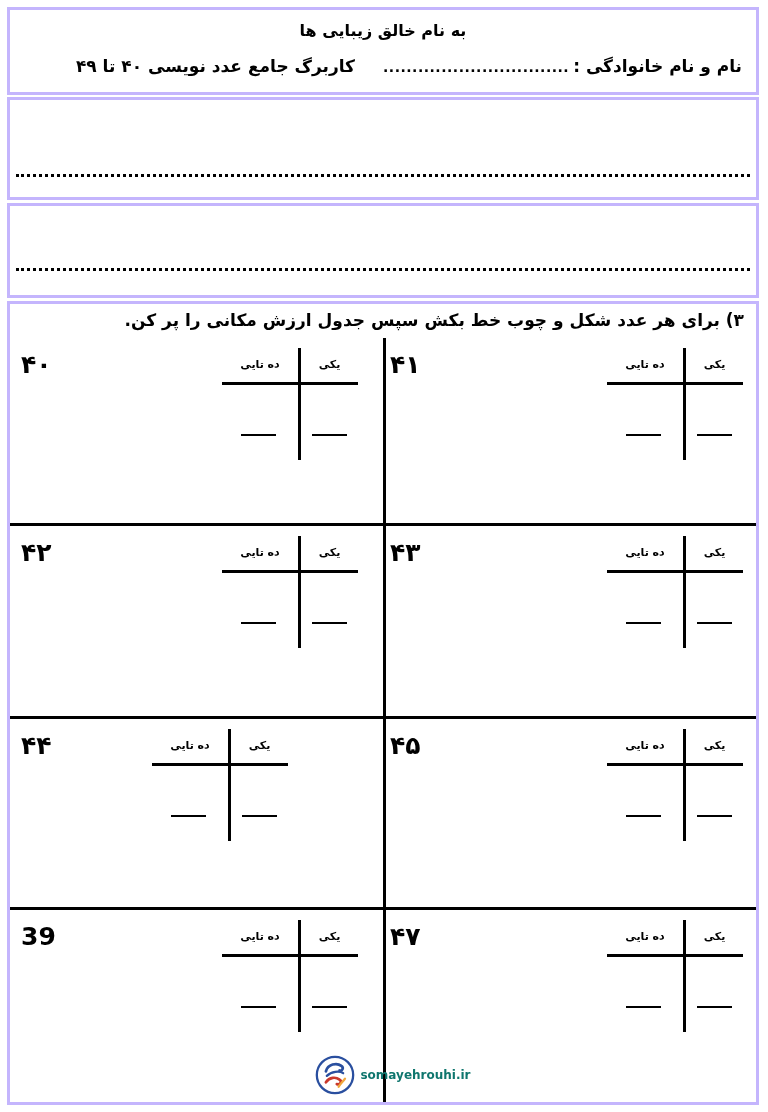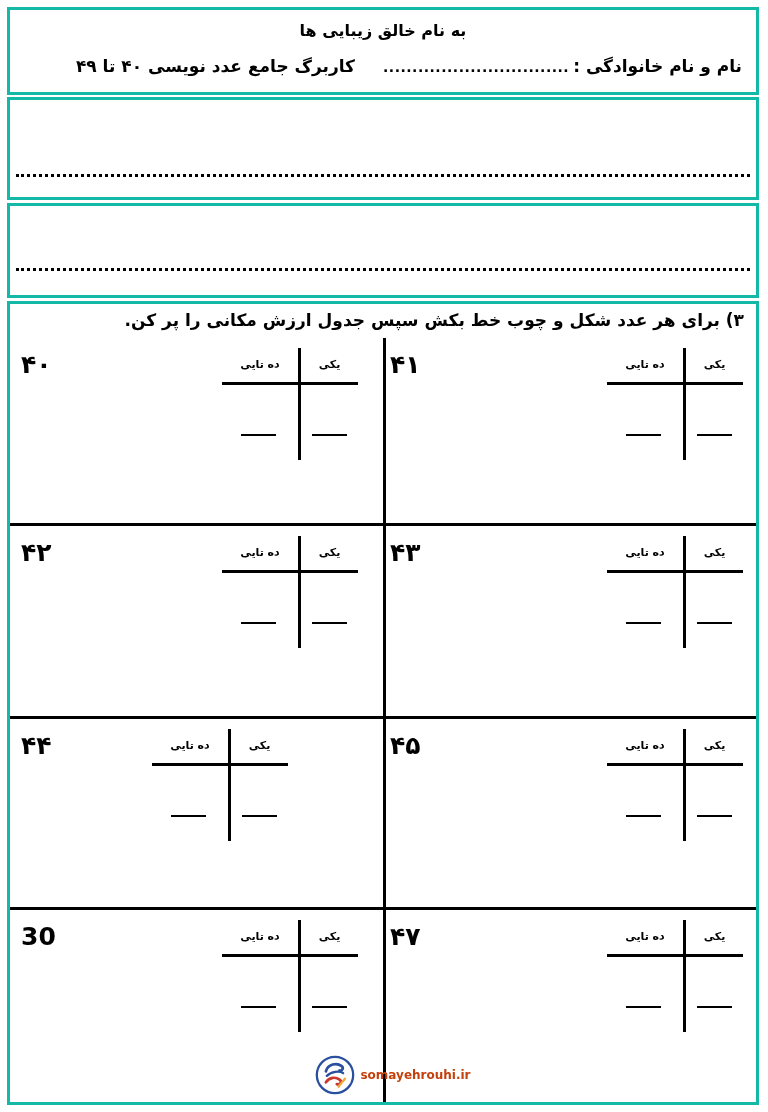--- a/index.html
+++ b/index.html
@@ -6,21 +6,21 @@
   body {
     width:768px; height:1112px;
     background:#ffffff;
     font-family:"DejaVu Sans", sans-serif;
     color:#000;
     position:relative;
     overflow:hidden;
   }
   .box {
     position:absolute; left:7px; width:752px;
-    border:3px solid #14b8a6; box-sizing:border-box; background:#fff;
+    border:3px solid #c4b5fd; box-sizing:border-box; background:#fff;
   }
   #box-header { top:7px;  height:88px; }
   #box-s1     { top:97px; height:103px; }
   #box-s2     { top:203px; height:95px; }
   #box-s3     { top:301px; height:804px; }
 
   
   .bismillah {
     margin-top:11px; text-align:center;
     font-weight:bold; font-size:16px; direction:rtl;
@@ -86,21 +86,21 @@
   .pv-blank { position:absolute; top:86px; height:2px; width:35px; background:#000; }
   .blank-tens { left:19px; }
   .blank-ones { left:90px; }
 
   
   .footer {
     position:absolute; left:0; right:0; bottom:7px;
     display:flex; align-items:center; justify-content:center;
     gap:5px; padding-left:20px;
   }
-  .site-text { font-size:12px; font-weight:bold; color:#c2410c; }
+  .site-text { font-size:12px; font-weight:bold; color:#0f766e; }
 </style>
 </head>
 <body>
 
 <div>
 
   <div class="box" id="box-header">
     <div class="bismillah">به نام خالق زیبایی ها</div>
     <div class="name-line">
       <span>نام و نام خانوادگی :</span>
@@ -191,21 +191,21 @@
         <div class="pv-col-header tens-h">ده تایی</div>
         <div class="pv-col-header ones-h">یکی</div>
         <div class="pv-vline"></div>
         <div class="pv-hline"></div>
         <div class="pv-blank blank-tens"></div>
         <div class="pv-blank blank-ones"></div>
       </div>
     </div>
 
     <div class="cell cl c6">
-      <div class="cell-number">30</div>
+      <div class="cell-number">39</div>
       <div class="pv-table">
         <div class="pv-col-header tens-h">ده تایی</div>
         <div class="pv-col-header ones-h">یکی</div>
         <div class="pv-vline"></div>
         <div class="pv-hline"></div>
         <div class="pv-blank blank-tens"></div>
         <div class="pv-blank blank-ones"></div>
       </div>
     </div>
 

